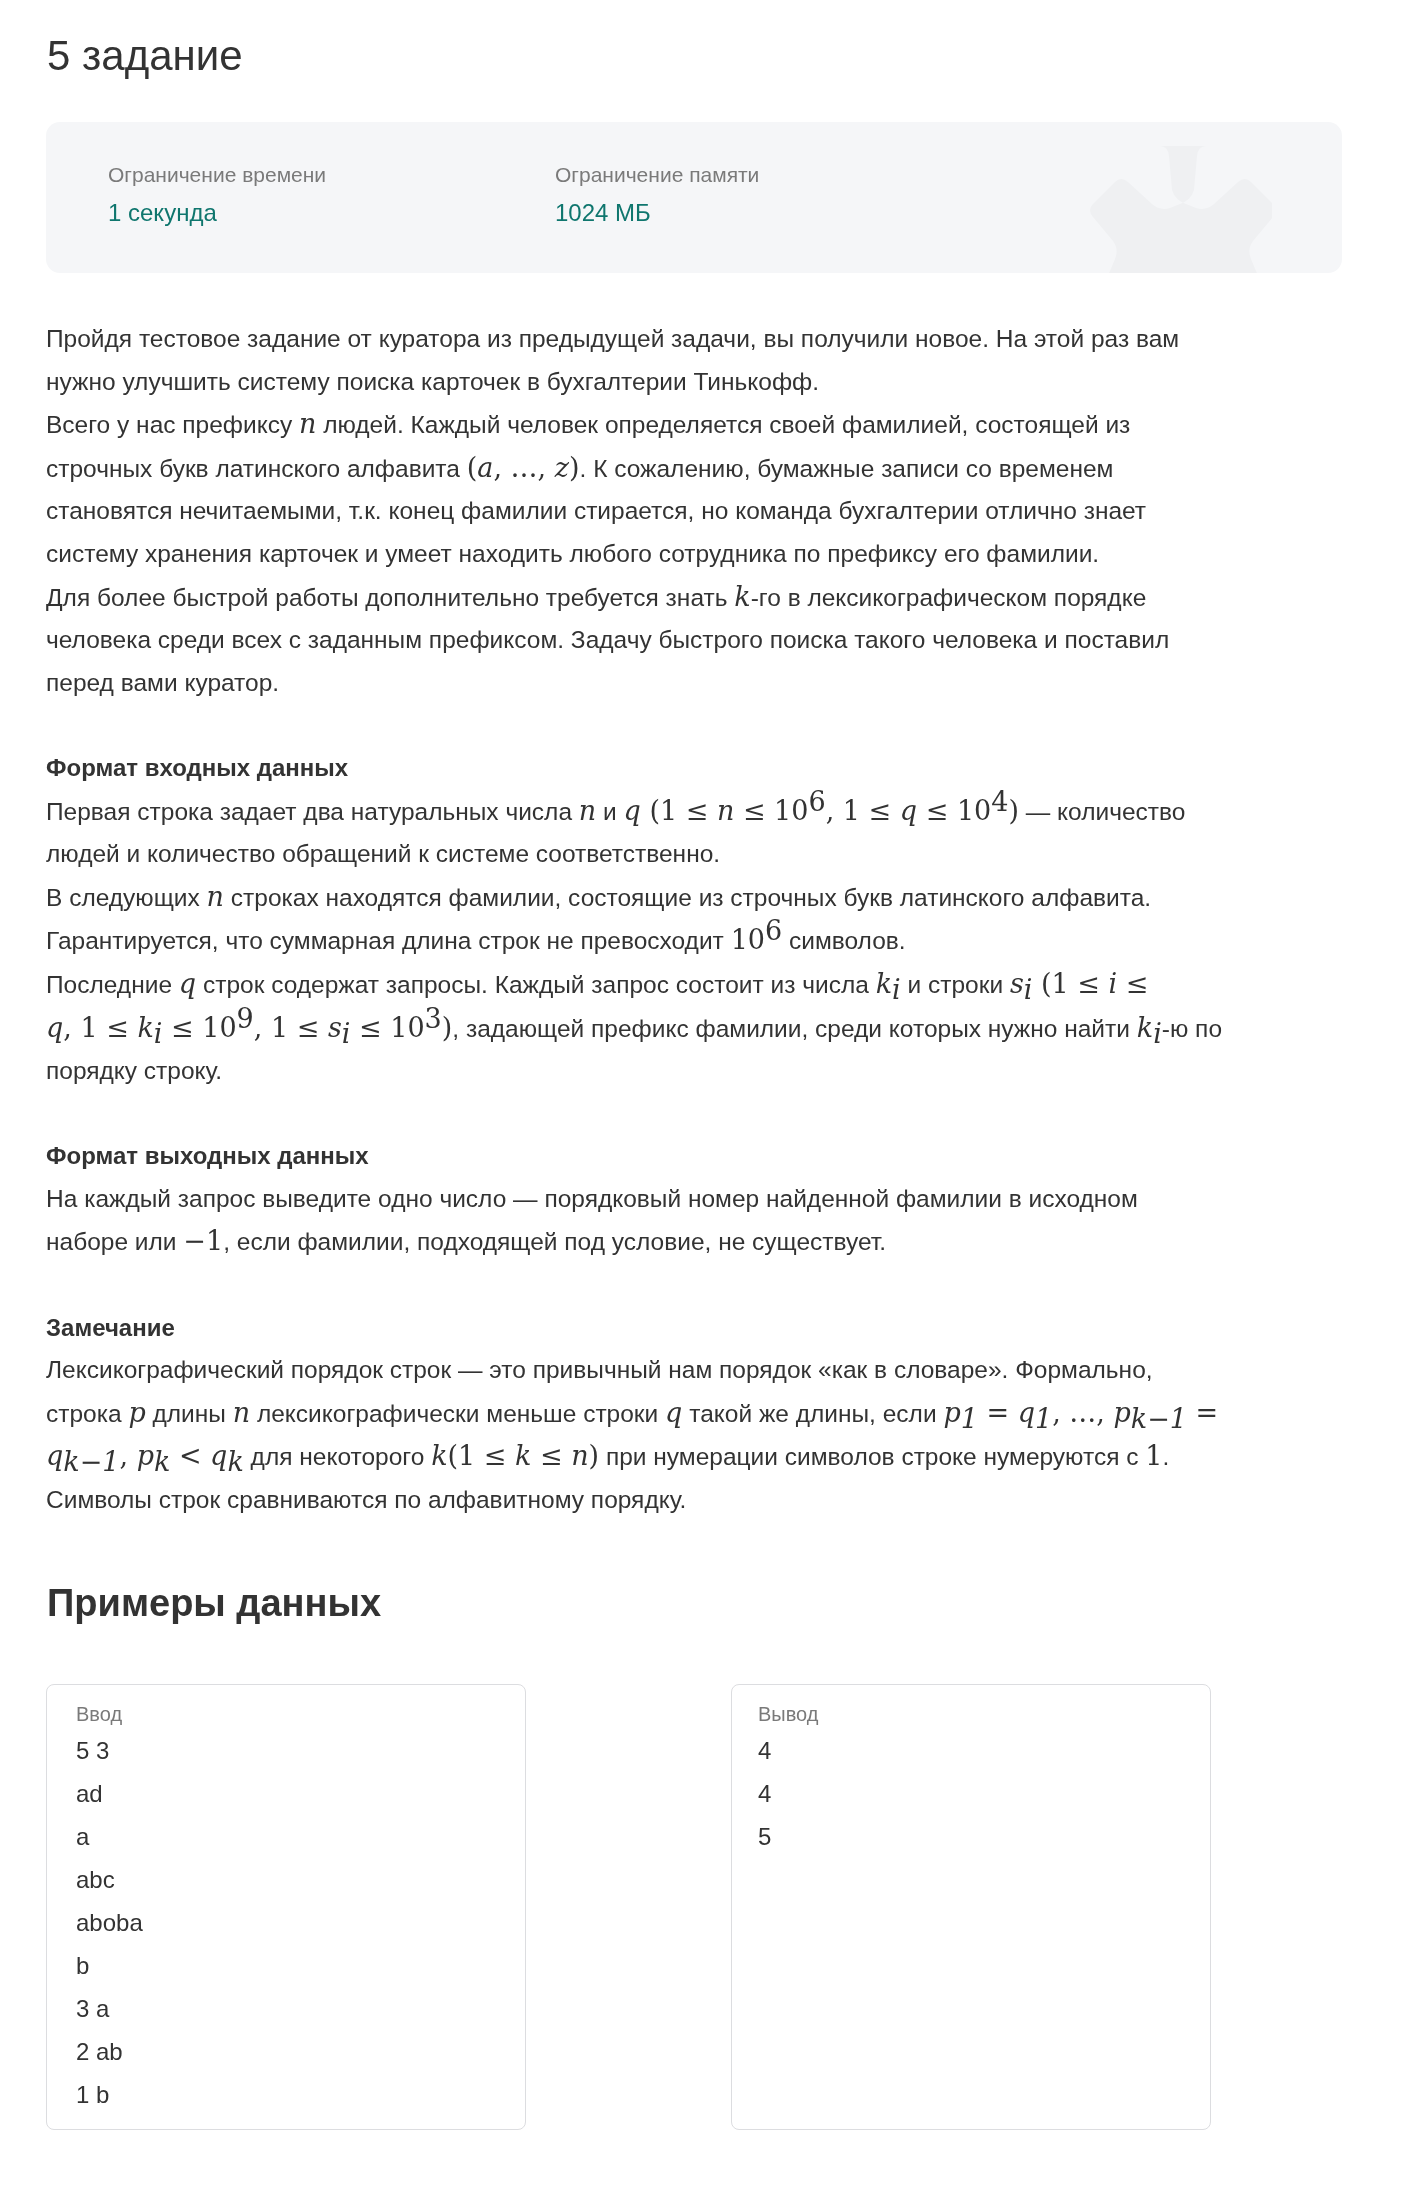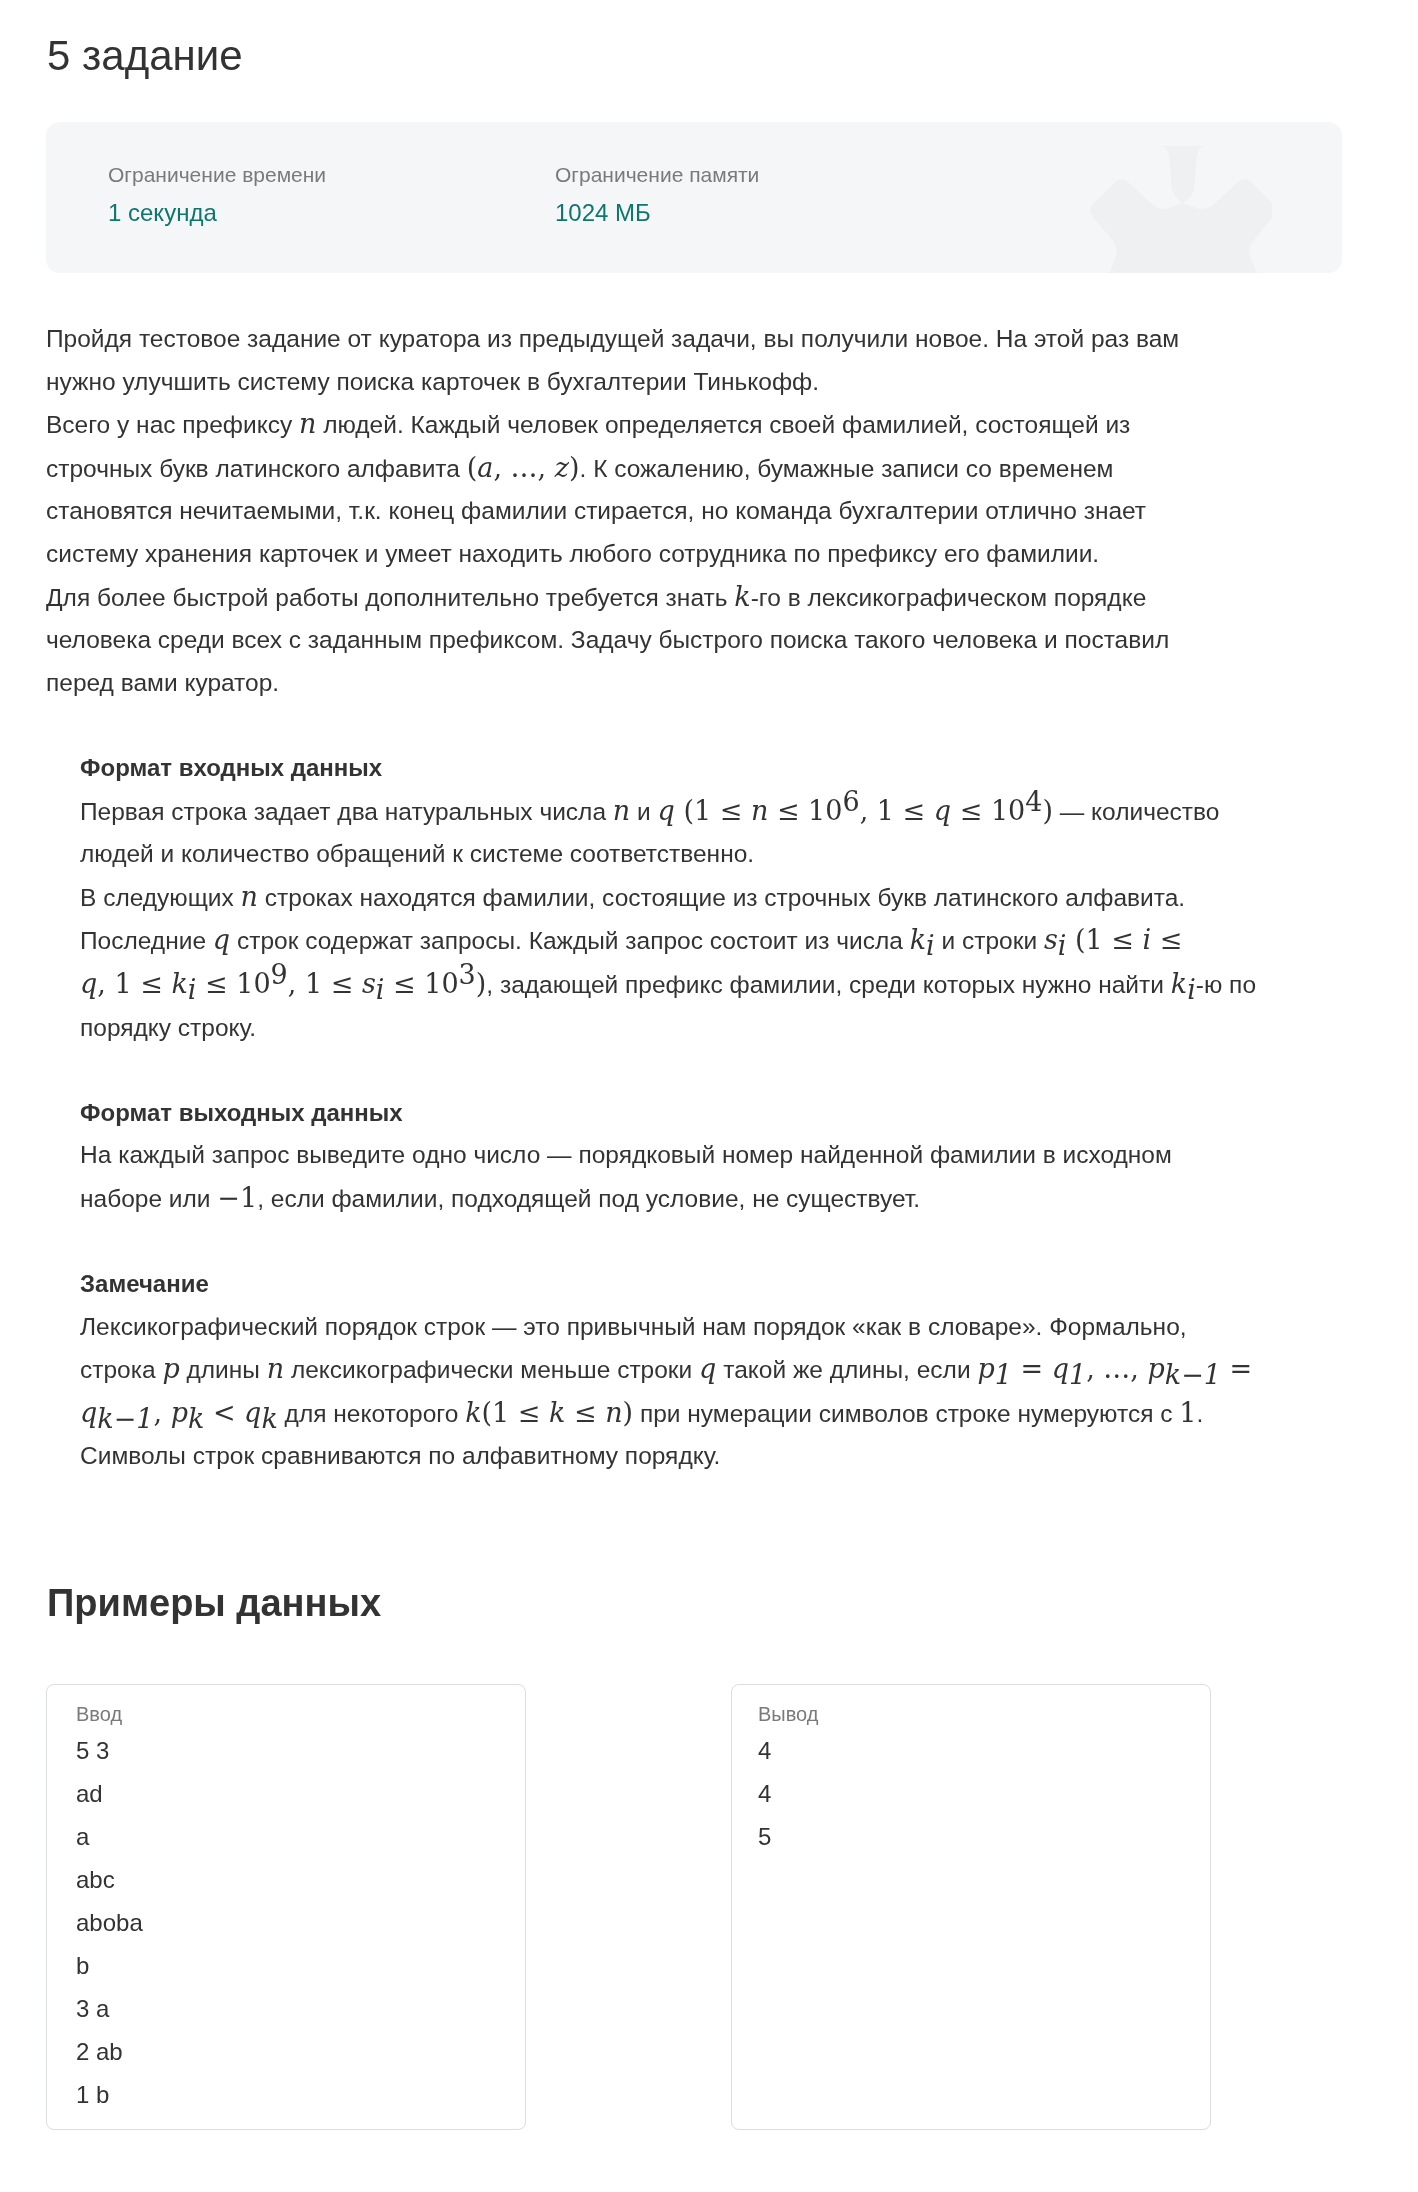--- a/index.html
+++ b/index.html
@@ -23,21 +23,21 @@
   .limit-label { font-size: 21px; line-height: 30px; color: #7a7a7a; display: block; }
   .limit-value { font-size: 24px; line-height: 34px; color: #0f766e; display: block; margin-top: 6px; }
   .gear { position: absolute; left: 966px; top: 24px; width: 260px; height: 260px; }
 
   .content {
     position: absolute; left: 46px; top: 318px; width: 1310px;
     font-size: 24.5px; line-height: 42.6px; color: #333333;
   }
   .para { margin: 0; }
   .para .line { display: block; white-space: nowrap; }
-  .section { margin-top: 42.6px; margin-left: 34px; }
+  .section { margin-top: 42.6px; }
   .section-title { display: block; font-weight: 700; font-size: 24px; color: #333333; white-space: nowrap; }
   .m { font-family: "DejaVu Serif", "Liberation Serif", serif; font-style: italic; font-size: 27px; }
   .mr { font-family: "DejaVu Serif", "Liberation Serif", serif; font-size: 27px; }
   sup, sub { font-size: 0.62em; line-height: 0; }
 
   .examples-title {
     position: absolute; left: 47px; top: 1578px; margin: 0;
     font-size: 38px; line-height: 50px; font-weight: 700; color: #333333;
   }
   .example-box {
@@ -83,20 +83,21 @@
       <span class="line"><span>человека среди всех с заданным префиксом. Задачу быстрого поиска такого человека и поставил</span></span>
       <span class="line"><span>перед вами куратор.</span></span>
     </div>
 
   <div class="section">
     <span class="section-title">Формат входных данных</span>
     <div class="para">
         <span class="line"><span>Первая строка задает два натуральных числа </span><span class="m">n</span><span> и </span><span class="m">q</span><span class="mr"> (1 ≤ </span><span class="m">n</span><span class="mr"> ≤ 10</span><sup class="mr">6</sup><span class="mr">, 1 ≤ </span><span class="m">q</span><span class="mr"> ≤ 10</span><sup class="mr">4</sup><span class="mr">)</span><span> — количество</span></span>
         <span class="line"><span>людей и количество обращений к системе соответственно.</span></span>
         <span class="line"><span>В следующих </span><span class="m">n</span><span> строках находятся фамилии, состоящие из строчных букв латинского алфавита.</span></span>
+        <span class="line"><span>Гарантируется, что суммарная длина строк не превосходит </span><span class="mr">10</span><sup class="mr">6</sup><span> символов.</span></span>
         <span class="line"><span>Последние </span><span class="m">q</span><span> строк содержат запросы. Каждый запрос состоит из числа </span><span class="m">k</span><sub class="m">i</sub><span> и строки </span><span class="m">s</span><sub class="m">i</sub><span class="mr"> (1 ≤ </span><span class="m">i</span><span class="mr"> ≤</span></span>
         <span class="line"><span class="m">q</span><span class="mr">, 1 ≤ </span><span class="m">k</span><sub class="m">i</sub><span class="mr"> ≤ 10</span><sup class="mr">9</sup><span class="mr">, 1 ≤ </span><span class="m">s</span><sub class="m">i</sub><span class="mr"> ≤ 10</span><sup class="mr">3</sup><span class="mr">)</span><span>, задающей префикс фамилии, среди которых нужно найти </span><span class="m">k</span><sub class="m">i</sub><span>-ю по</span></span>
         <span class="line"><span>порядку строку.</span></span>
       </div>
   </div>
 
   <div class="section">
     <span class="section-title">Формат выходных данных</span>
     <div class="para">
         <span class="line"><span>На каждый запрос выведите одно число — порядковый номер найденной фамилии в исходном</span></span>

